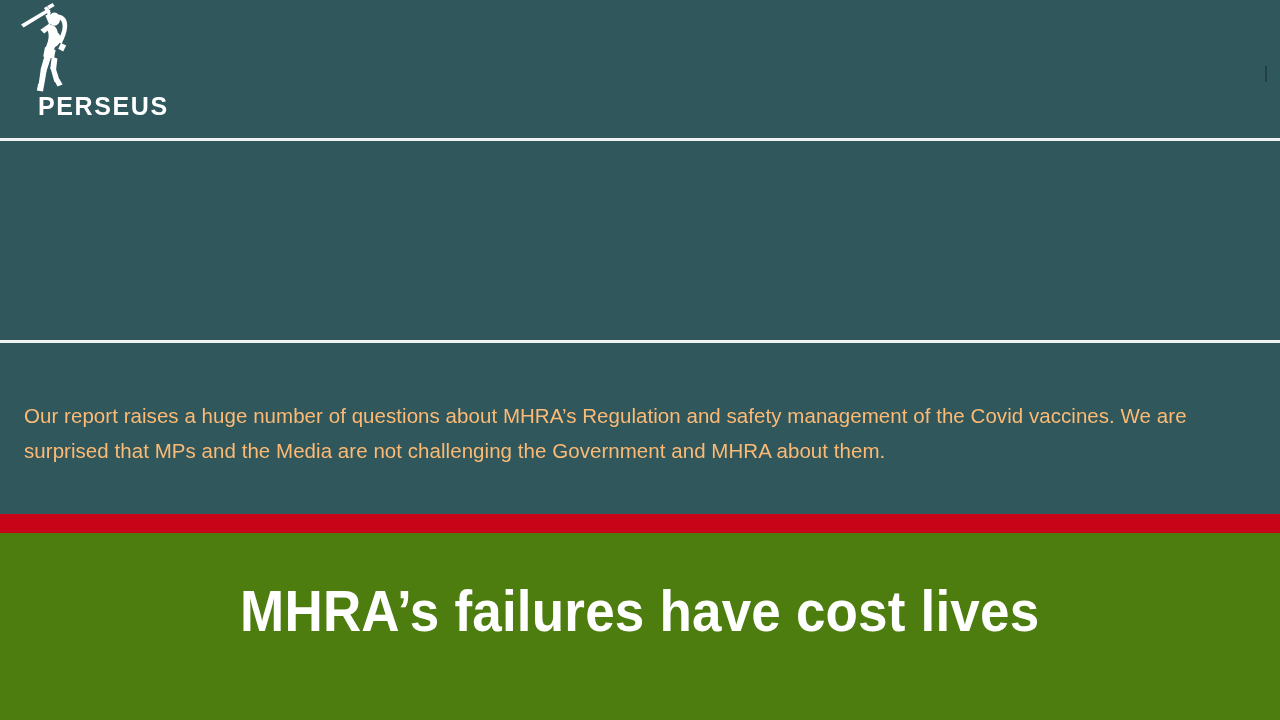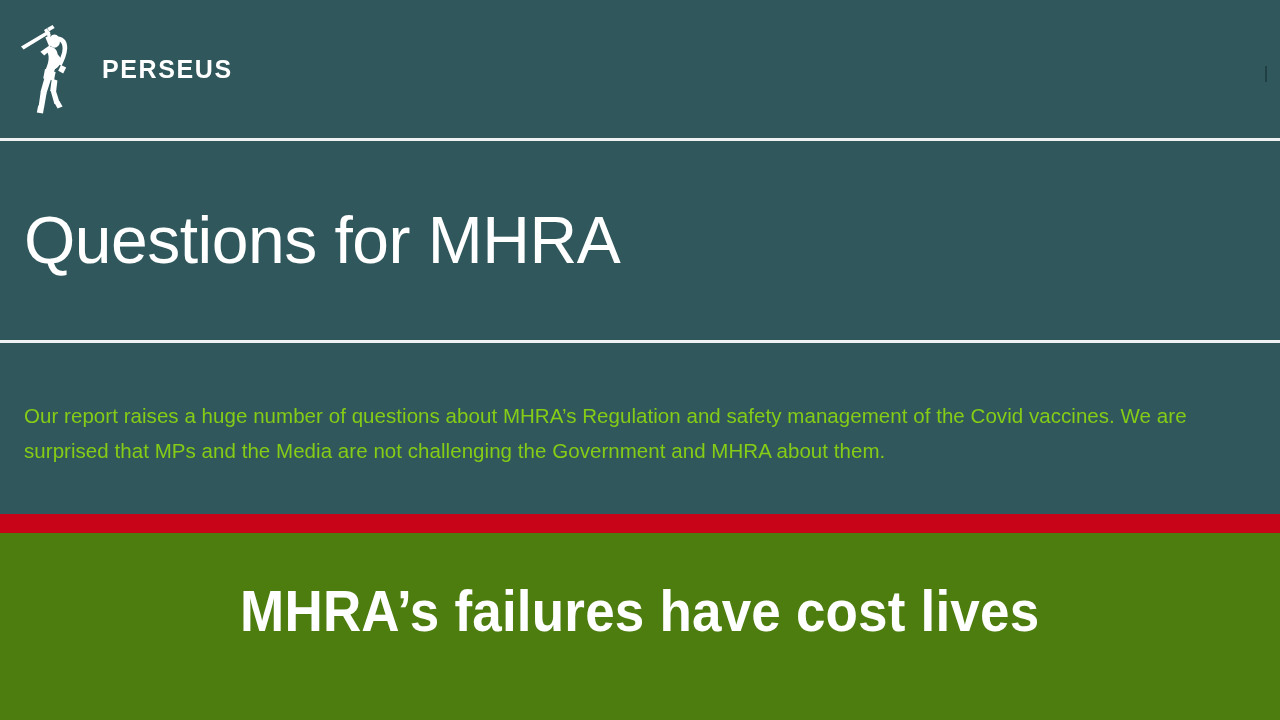--- a/index.html
+++ b/index.html
@@ -25,23 +25,23 @@
   }
 
   
   .brand-bar {
     position: absolute;
     left: 0;
     top: 0;
     width: 1280px;
     height: 138px;
     display: flex;
-    align-items: center;
     padding-left: 14px;
     box-sizing: border-box;
+    flex-direction: column;
   }
 
   .brand-logo {
     width: 64px;
     height: 92px;
     flex: 0 0 auto;
     display: block;
     margin-top: 2px;
   }
 
@@ -93,21 +93,21 @@
     position: absolute;
     left: 0;
     top: 398px;
     width: 1230px;
     padding-left: 24px;
     box-sizing: border-box;
   }
 
   .body-text {
     margin: 0;
-    color: #84cc16;
+    color: #fdba74;
     font-size: 20.5px;
     font-weight: 400;
     line-height: 35px;
     letter-spacing: 0.05px;
   }
 
   
   .red-rule {
     position: absolute;
     left: 0;
@@ -193,23 +193,20 @@
         <path d="M40.2 78.4 L45.4 77.0 L48.6 82.6 L43.6 84.6 Z"></path>
       </g>
     </svg>
     <div class="brand-name">PERSEUS</div>
   </div>
 
   <div class="header-mark"></div>
 
   <div class="divider divider-top"></div>
 
-  <div class="title-band">
-    <h1 class="slide-title">Questions for MHRA</h1>
-  </div>
 
   <div class="divider divider-bottom"></div>
 
   <div class="body-block">
     <p class="body-text">Our report raises a huge number of questions about MHRA’s Regulation and safety management of the Covid vaccines.  We are surprised that MPs and the Media are not challenging the Government and MHRA about them.</p>
   </div>
 
   <div class="red-rule"></div>
 
   <div class="navy-banner">

